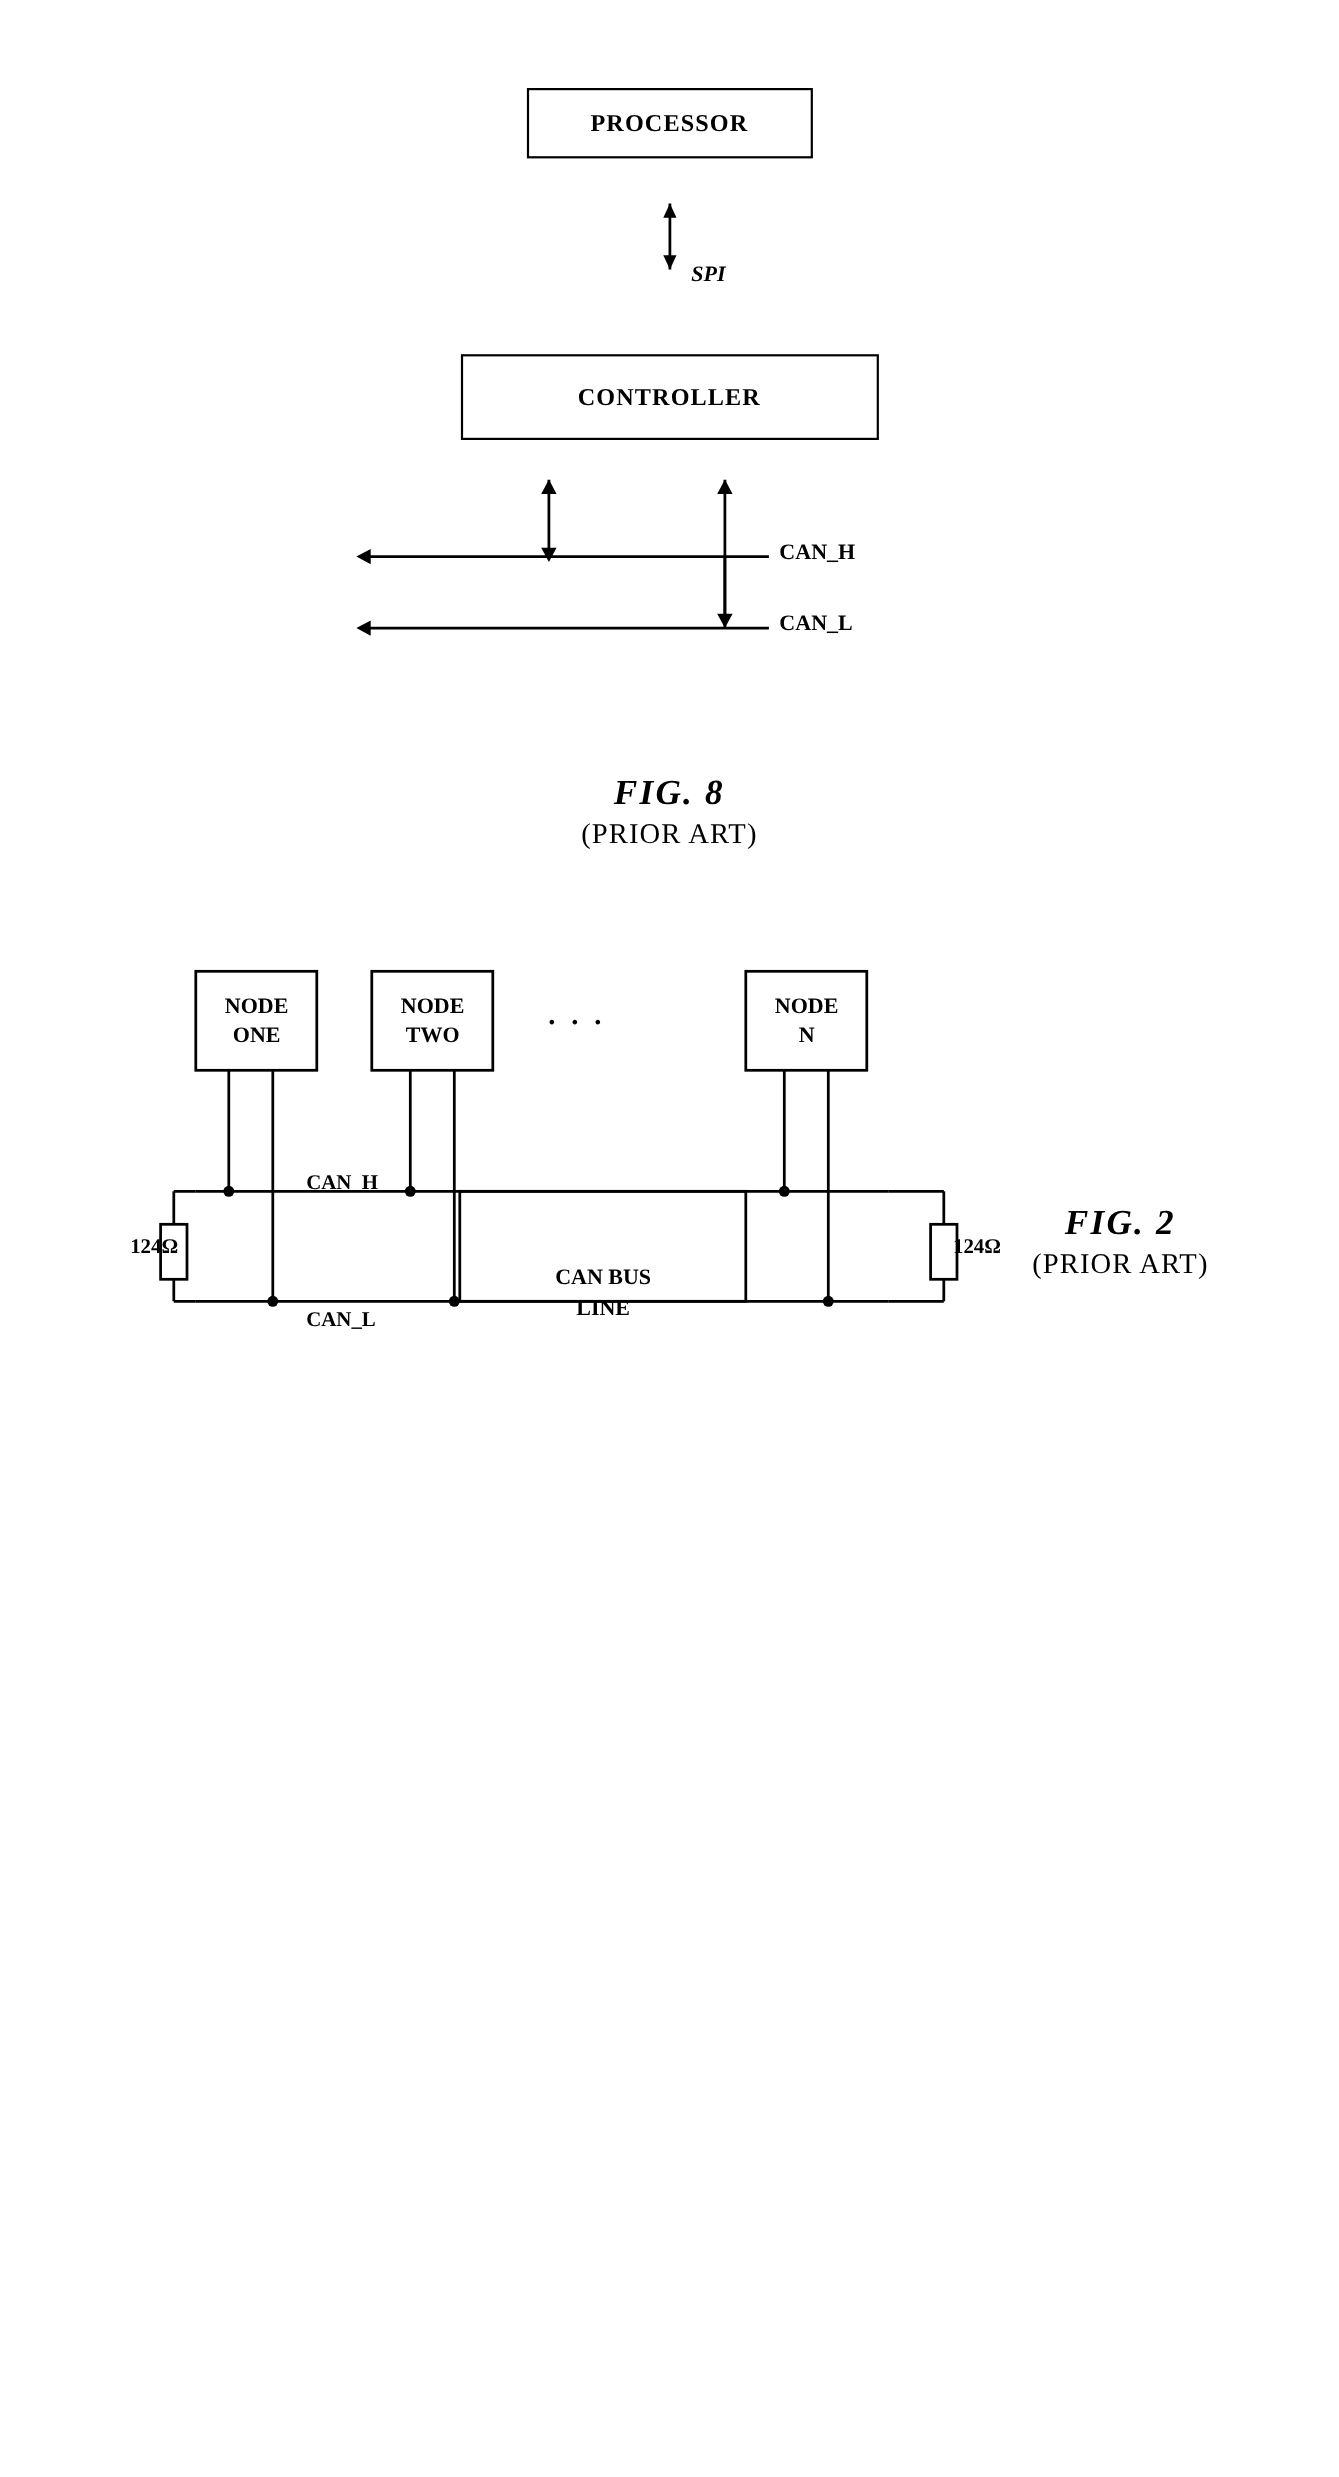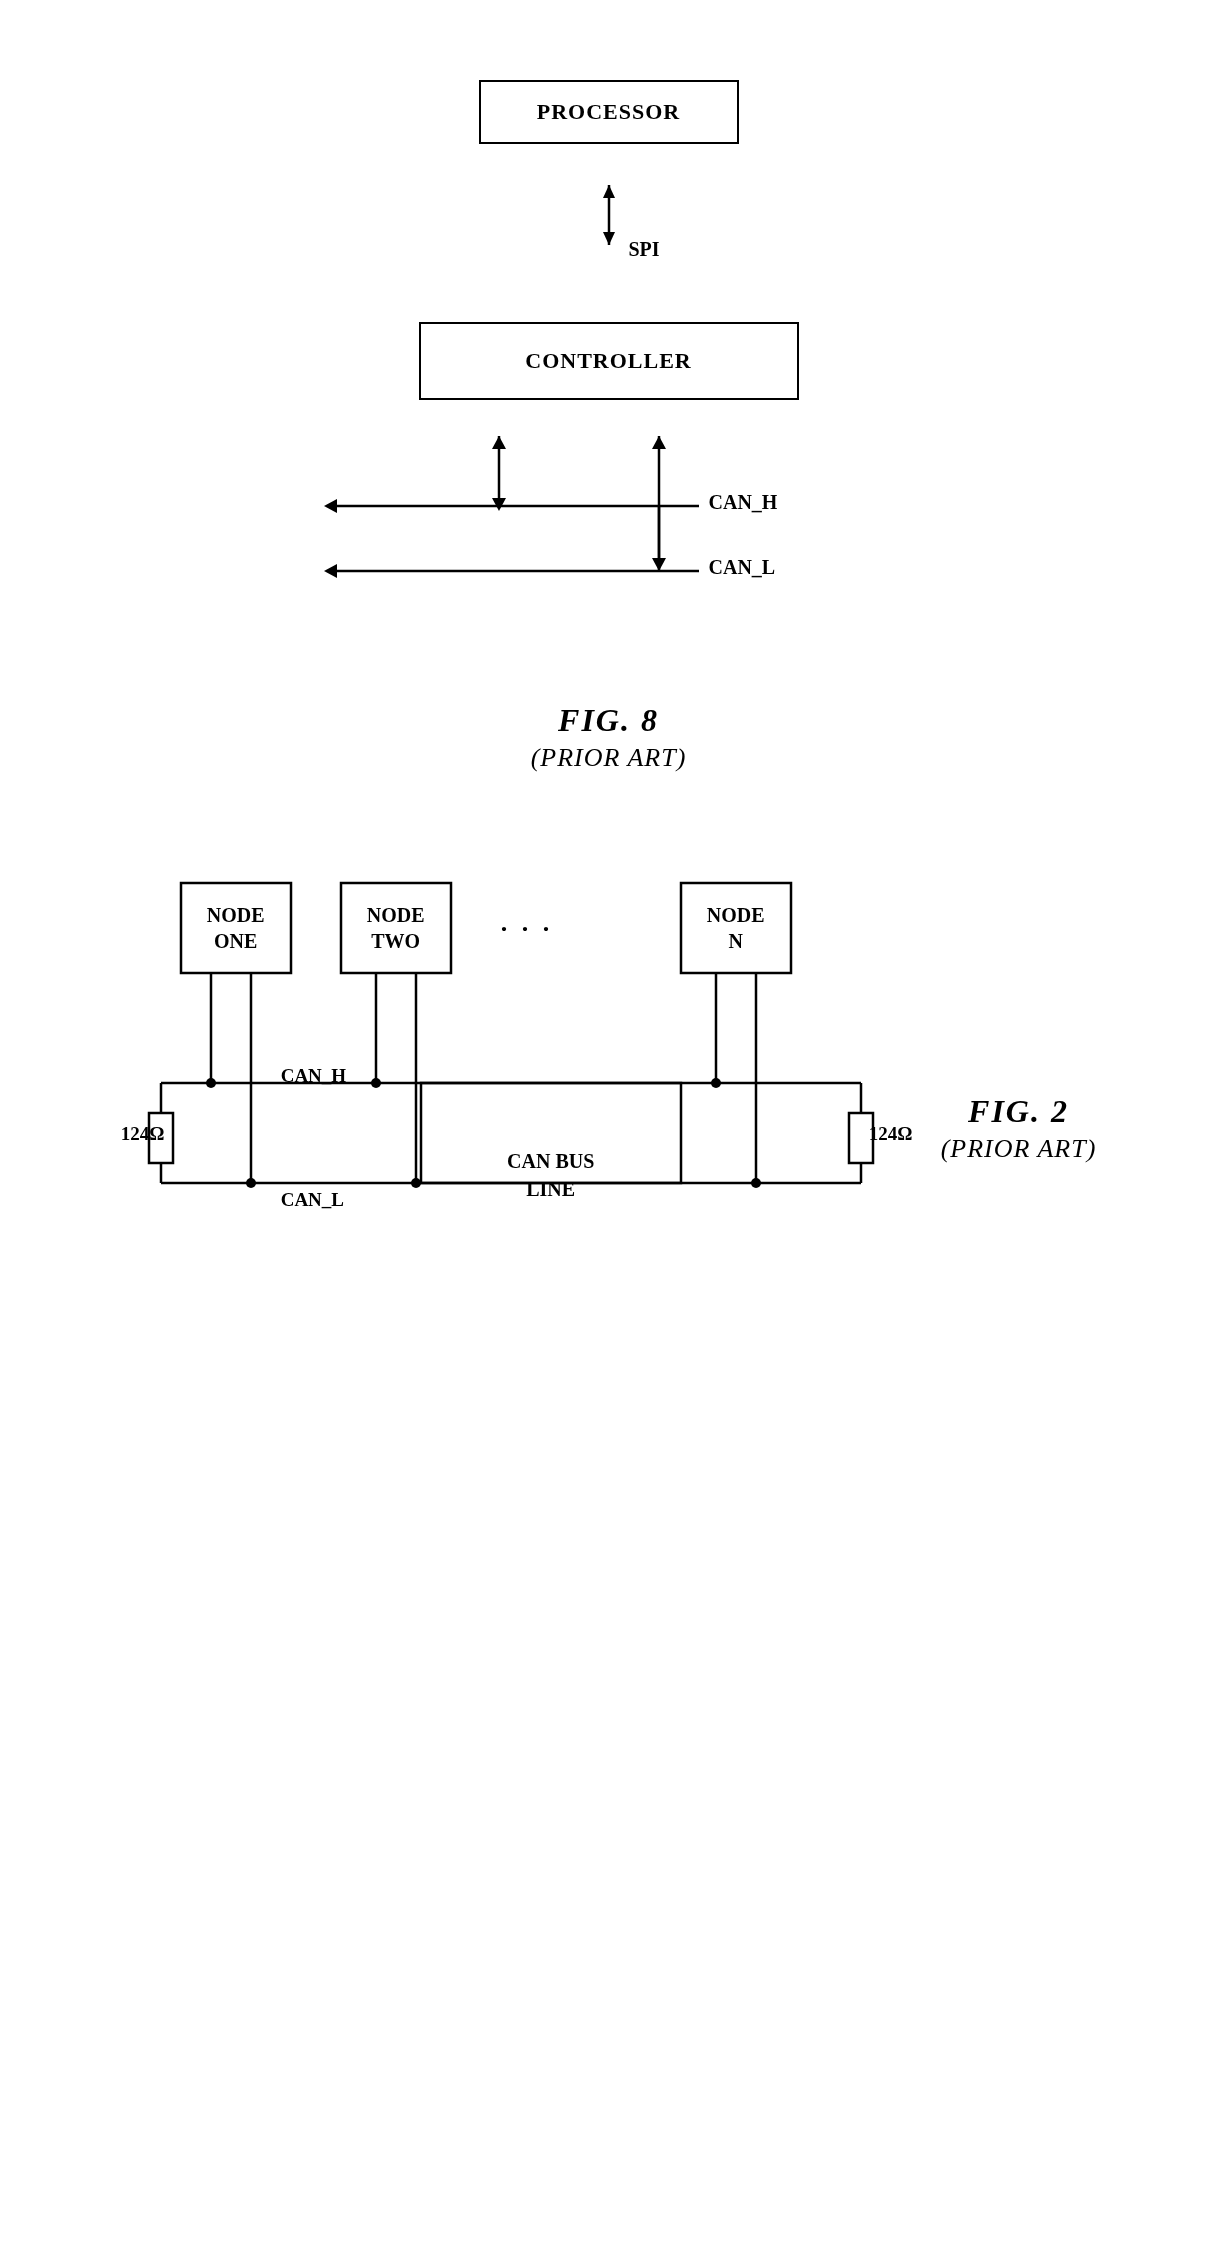--- a/index.html
+++ b/index.html
@@ -65,21 +65,20 @@
 
     .fig-title {
       font-size: 32px;
       font-style: italic;
       font-weight: bold;
       letter-spacing: 2px;
     }
 
     .fig-subtitle {
       font-size: 26px;
-      font-style: italic;
       letter-spacing: 1px;
       margin-top: 4px;
     }
 
     
     .fig2-container {
       display: flex;
       flex-direction: row;
       align-items: center;
       margin-top: 80px;
@@ -100,21 +99,21 @@
     <svg width="80" height="70" style="display:block;">
 
       <line x1="40" y1="5" x2="40" y2="65" stroke="#000" stroke-width="2.5"></line>
 
       <polygon points="40,5 34,18 46,18" fill="#000"></polygon>
 
       <polygon points="40,65 34,52 46,52" fill="#000"></polygon>
     </svg>
 
     <div style="position:relative; width:380px; height:0;">
-      <span style="position:absolute; left:210px; top:-48px; font-size:20px; font-weight:bold;">SPI</span>
+      <span style="position:absolute; left:210px; top:-48px; font-size:20px; font-weight:bold;font-style:italic;">SPI</span>
     </div>
 
     <div class="block controller-block">
       <span>CONTROLLER</span>
     </div>
 
 
 
     <div style="position:relative; width:620px; height:200px; margin-top:0;">
       <svg width="620" height="200">

